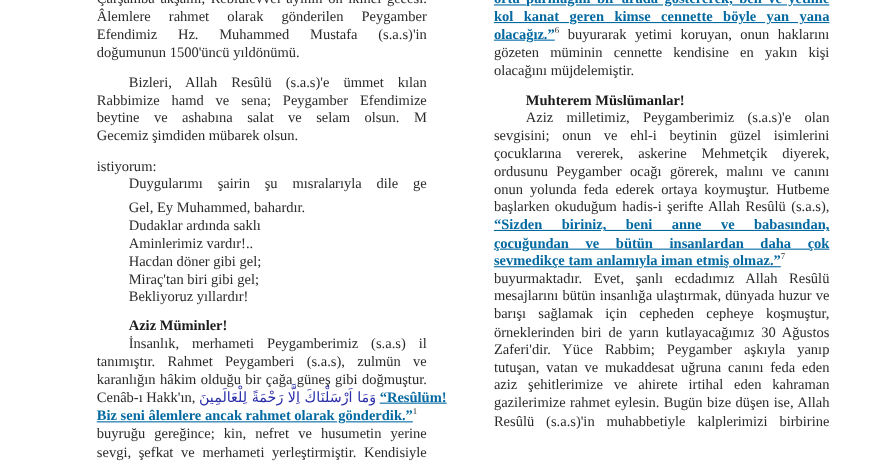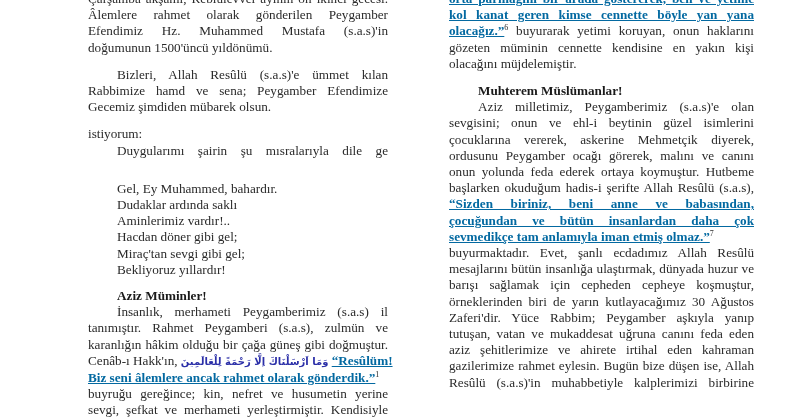--- a/index.html
+++ b/index.html
@@ -7,50 +7,51 @@
          font-family:"Liberation Serif", "DejaVu Serif", serif; color:#2a2a2a; }
   .col { position:absolute; top:0; font-size:13.2px; line-height:16.2px; text-align:justify; }
   .left { left:88px; width:300px; }
   .right { left:449px; width:305px; }
   .gap { margin-top:7px; }
   .poem { padding-left:29px; margin-top:7px; }
   .poem div { white-space:nowrap; }
   .h { font-weight:bold; padding-left:29px; margin-top:8px; color:#1a1a1a; }
   b { color:#0369a1;text-decoration:underline; }
   sup { font-size:8px; line-height:0; }
-  .arabic { color:#2b2fa8; font-family:"DejaVu Sans", sans-serif; font-size:10px; font-weight:bold; }
+  .arabic { color:#2b2fa8; font-family:"DejaVu Sans", sans-serif; font-size:13px; font-weight:normal; }
   .cut-top { margin-top:-9px; }
   .line { display:block; text-align:justify; text-align-last:justify; white-space:nowrap; }
   .last { text-align-last:left; }
 </style>
 </head>
 <body>
 
 <div class="col left">
   <div class="cut-top">
     <span class="line">Çarşamba akşamı, Rebîülevvel ayının on ikinci gecesi.</span>
     <span class="line">Âlemlere rahmet olarak gönderilen Peygamber</span>
     <span class="line">Efendimiz Hz. Muhammed Mustafa (s.a.s)'in</span>
     <span class="line last">doğumunun 1500'üncü yıldönümü.</span>
   </div>
   <div class="gap" style="margin-top:11px">
     <span class="line" style="padding-left:29px">Bizleri, Allah Resûlü (s.a.s)'e ümmet kılan</span>
     <span class="line">Rabbimize hamd ve sena; Peygamber Efendimize</span>
+    <span class="line">beytine ve ashabına salat ve selam olsun. M</span>
     <span class="line last">Gecemiz şimdiden mübarek olsun.</span>
   </div>
   <div class="gap" style="margin-top:11px">
     <span class="line last">istiyorum:</span>
     <span class="line" style="padding-left:29px">Duygularımı şairin şu mısralarıyla dile ge</span>
   </div>
-  <div class="poem" style="margin-top:22px">
+  <div class="poem" style="margin-top:6px">
     <div>Gel, Ey Muhammed, bahardır.</div>
     <div>Dudaklar ardında saklı</div>
     <div>Aminlerimiz vardır!..</div>
     <div>Hacdan döner gibi gel;</div>
-    <div>Miraç'tan sevgi gibi gel;</div>
+    <div>Miraç'tan biri gibi gel;</div>
     <div>Bekliyoruz yıllardır!</div>
   </div>
   <div class="h" style="margin-top:10px">Aziz Müminler!</div>
   <div>
     <span class="line" style="padding-left:29px">İnsanlık, merhameti Peygamberimiz (s.a.s) il</span>
     <span class="line">tanımıştır. Rahmet Peygamberi (s.a.s), zulmün ve</span>
     <span class="line">karanlığın hâkim olduğu bir çağa güneş gibi doğmuştur.</span>
     <span class="line">
       <span>Cenâb-ı Hakk'ın,</span>
       <span class="arabic" dir="rtl">وَمَا اَرْسَلْنَاكَ اِلَّا رَحْمَةً لِلْعَالَمِينَ</span>

